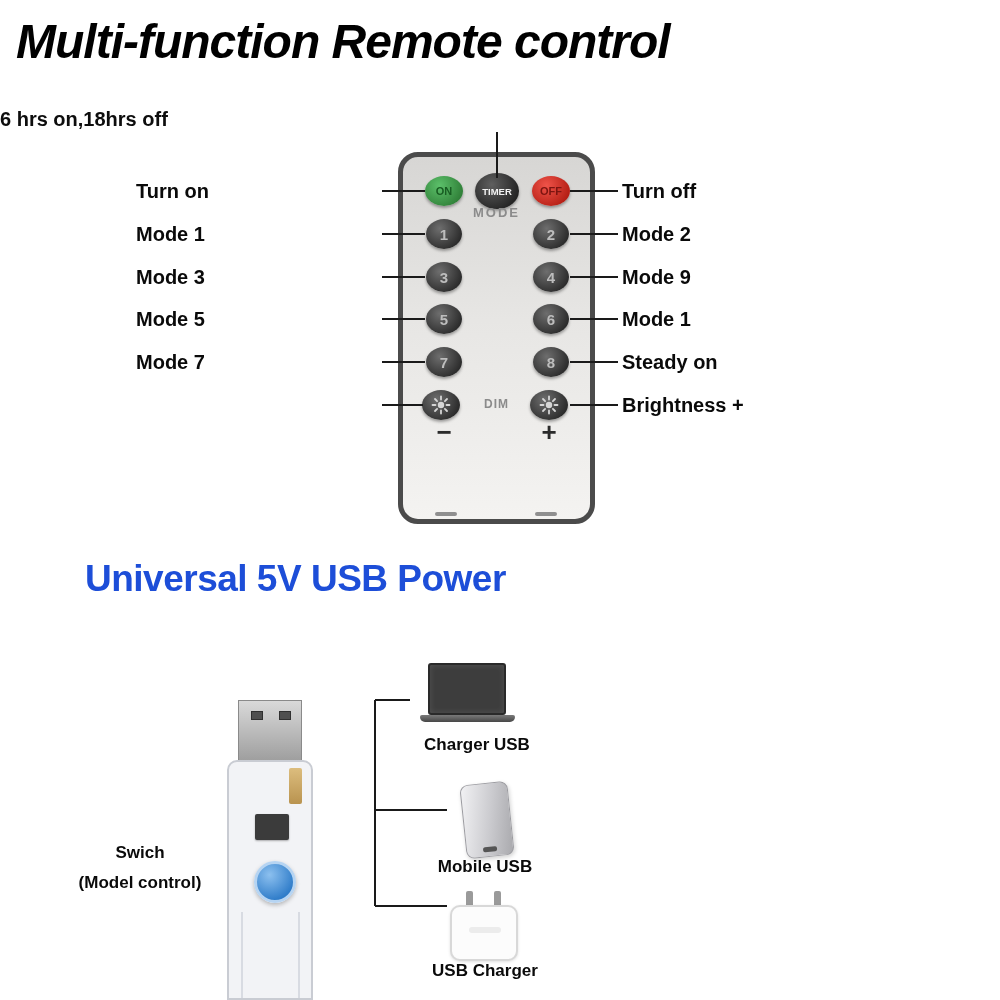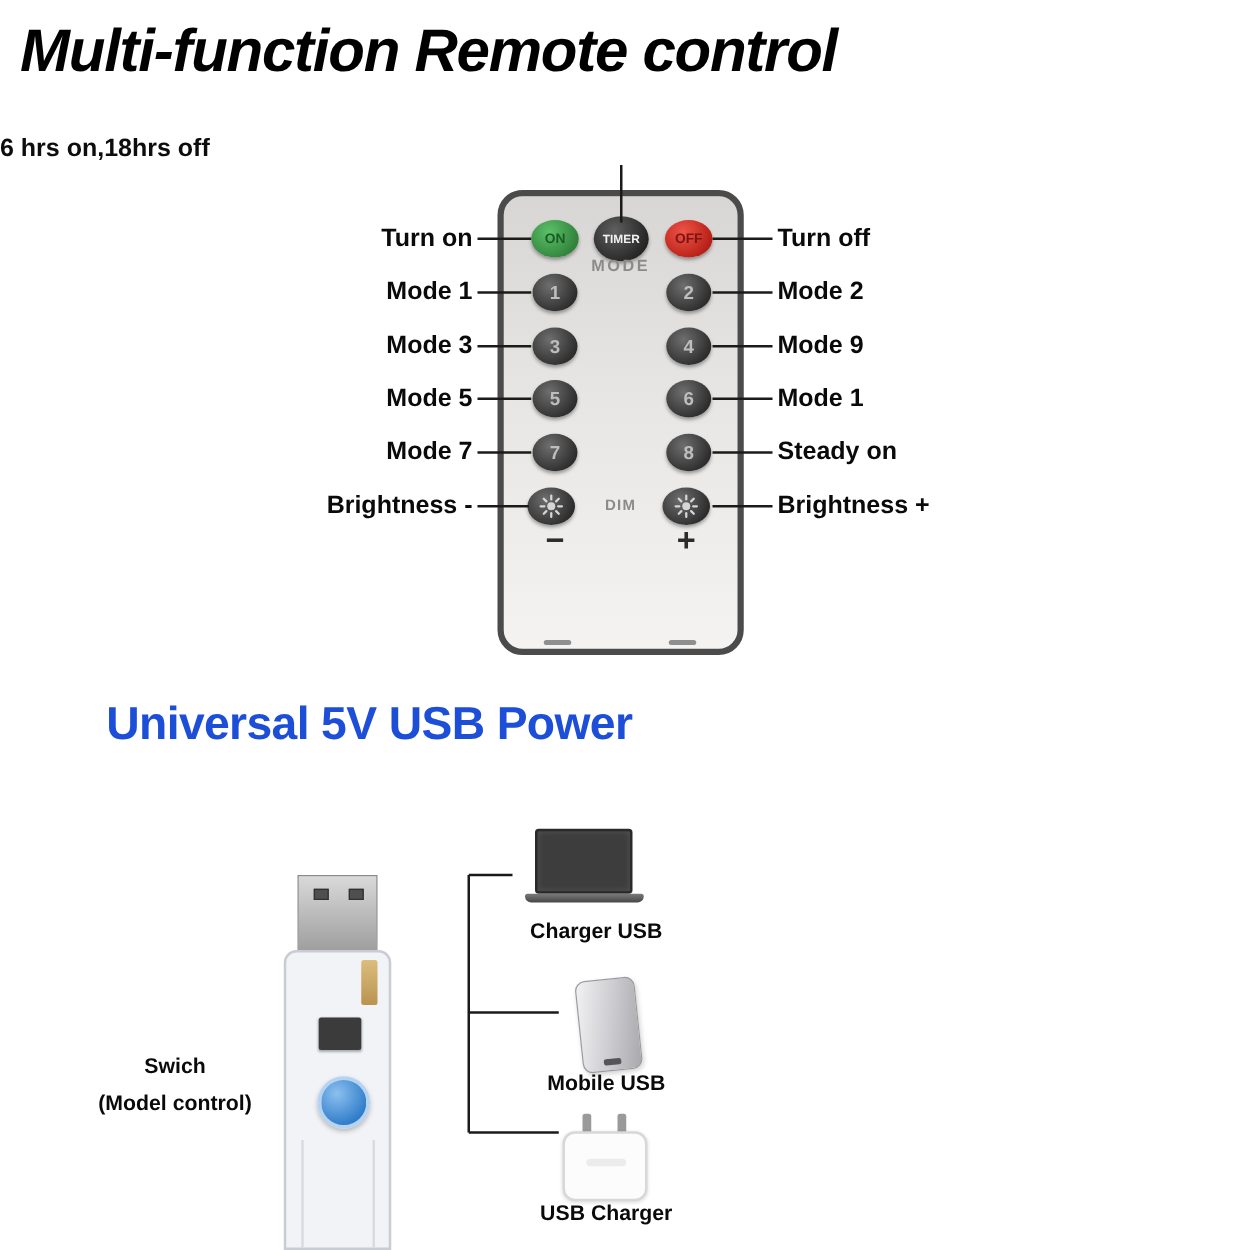--- a/index.html
+++ b/index.html
@@ -24,21 +24,21 @@
   .btn-timer{left:72px;top:16px;width:44px;height:36px;background:radial-gradient(circle at 38% 32%,#5f5f5f,#222 78%);color:#f2f2f2;font-size:9.5px;}
   .btn-off{left:129px;top:19px;width:38px;height:30px;background:radial-gradient(circle at 38% 32%,#ef5349,#b21c12 80%);color:#7c1410;font-size:11px;}
   .mode-text{left:0;top:48px;width:187px;text-align:center;font-size:13px;font-weight:700;color:#8b8b8b;letter-spacing:2px;}
   .dim-text{left:0;top:240px;width:187px;text-align:center;font-size:12px;font-weight:700;color:#8b8b8b;letter-spacing:1px;}
   .sun-btn{width:38px;height:30px;}
   .mp{position:absolute;width:30px;text-align:center;font-size:26px;font-weight:700;color:#2b2b2b;top:260px;line-height:30px;}
   .notch{position:absolute;width:22px;height:4px;background:#8f8f8f;border-radius:2px;top:355px;}
 
   
   .label{position:absolute;font-size:20px;font-weight:700;color:#0a0a0a;white-space:nowrap;transform:translateY(-50%);z-index:3;}
-  .llabel{left:148px;width:230px;text-align:right;}
+  .llabel{left:136px;width:230px;text-align:left;}
   .rlabel{left:622px;text-align:left;}
 
   
   .lines{left:0;top:0;z-index:2;pointer-events:none;}
 
   
   .usb-wrap{left:227px;top:700px;width:86px;height:300px;z-index:1;}
   .usb-plug{position:absolute;left:11px;top:0;width:64px;height:62px;background:linear-gradient(180deg,#d9d9d9,#9e9e9e);
             border:1px solid #8a8a8a;box-sizing:border-box;}
   .usb-slot{position:absolute;top:10px;width:12px;height:9px;background:#4f4f4f;border:1px solid #303030;box-sizing:border-box;}
@@ -151,21 +151,20 @@
     <div class="mp" style="left:131px;">+</div>
     <div class="notch" style="left:32px;"></div>
     <div class="notch" style="left:132px;"></div>
   </div>
 
   <div class="label llabel" style="top:191px;">Turn on</div>
   <div class="label llabel" style="top:234px;">Mode 1</div>
   <div class="label llabel" style="top:277px;">Mode 3</div>
   <div class="label llabel" style="top:319px;">Mode 5</div>
   <div class="label llabel" style="top:362px;">Mode 7</div>
-  <div class="label llabel" style="top:405px;">Brightness -</div>
 
   <div class="label rlabel" style="top:191px;">Turn off</div>
   <div class="label rlabel" style="top:234px;">Mode 2</div>
   <div class="label rlabel" style="top:277px;">Mode 9</div>
   <div class="label rlabel" style="top:319px;">Mode 1</div>
   <div class="label rlabel" style="top:362px;">Steady on</div>
   <div class="label rlabel" style="top:405px;">Brightness +</div>
 
   <div class="abs usb-heading">Universal 5V USB Power</div>
 

